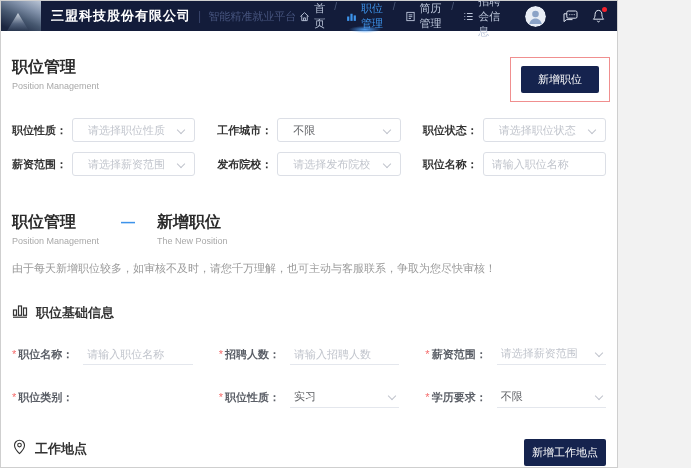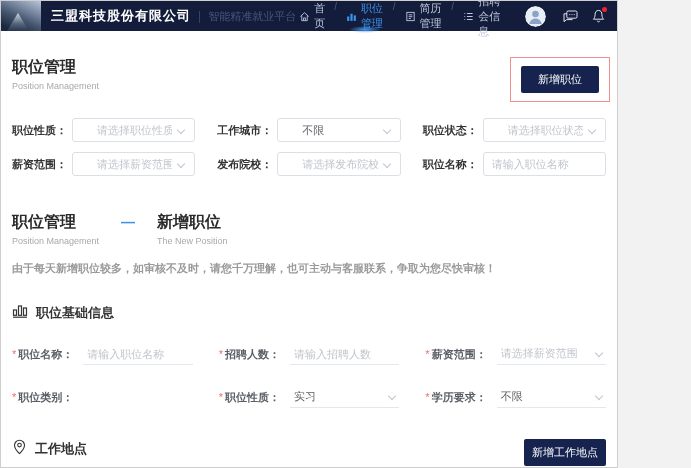--- a/index.html
+++ b/index.html
@@ -47,34 +47,34 @@
               padding:6px 17px; cursor:pointer; font-family:inherit; }
   .btn-navy.small { padding:6px 8px; }
 
   
   .filters { margin-top:16px; }
   .filter-row { display:flex; margin-bottom:10px; }
   .filter-field { flex:1; display:flex; align-items:center; margin-right:22px; min-width:0; }
   .filter-field:last-child { margin-right:0; }
   .flabel { font-size:11px; font-weight:bold; color:#333; white-space:nowrap; margin-right:5px; }
   .select { flex:1; height:24px; border:1px solid #dcdfe6; border-radius:3px; background:#fff;
-            display:flex; align-items:center; padding:0 22px 0 24px; position:relative;
+            display:flex; align-items:center; padding:0 22px 0 15px; position:relative;
             font-size:11px; cursor:pointer; min-width:0; }
   .ph { color:#c0c4cc; white-space:nowrap; overflow:hidden; }
   .val { color:#606266; white-space:nowrap; }
   .chev { position:absolute; right:10px; top:8px; width:6px; height:6px;
           border-right:1px solid #c0c4cc; border-bottom:1px solid #c0c4cc; transform:rotate(45deg); }
   input.text-input { flex:1; height:24px; border:1px solid #dcdfe6; border-radius:3px;
           font-size:11px; padding:0 8px; outline:none; font-family:inherit; color:#606266; min-width:0; }
   input::placeholder { color:#c0c4cc; }
 
   
   .section-header { margin-top:36px; display:flex; align-items:flex-start; }
   .sh-dash { color:#3d93ea; font-weight:bold; font-size:14px; margin:2px 22px 0; }
-  .notice { font-size:11px; color:#9a9a9a; margin-top:15px;font-weight:bold; }
+  .notice { font-size:11px; color:#9a9a9a; margin-top:15px; }
 
   
   .sub-section { margin-top:27px; display:flex; align-items:center; gap:8px; }
   .sub-title { font-size:13px; font-weight:bold; color:#333; }
   .form-row { display:flex; margin-top:21px; }
   .form-field { flex:1; display:flex; align-items:center; margin-right:26px; min-width:0; }
   .form-field:last-child { margin-right:0; }
   .req { color:#f56c6c; font-size:11px; margin-right:2px; }
   .form-label { font-size:11px; font-weight:bold; color:#5a5e66; white-space:nowrap; margin-right:10px; }
   .ufield { flex:1; height:22px; border-bottom:1px solid #e4e7ed; display:flex; align-items:center;

